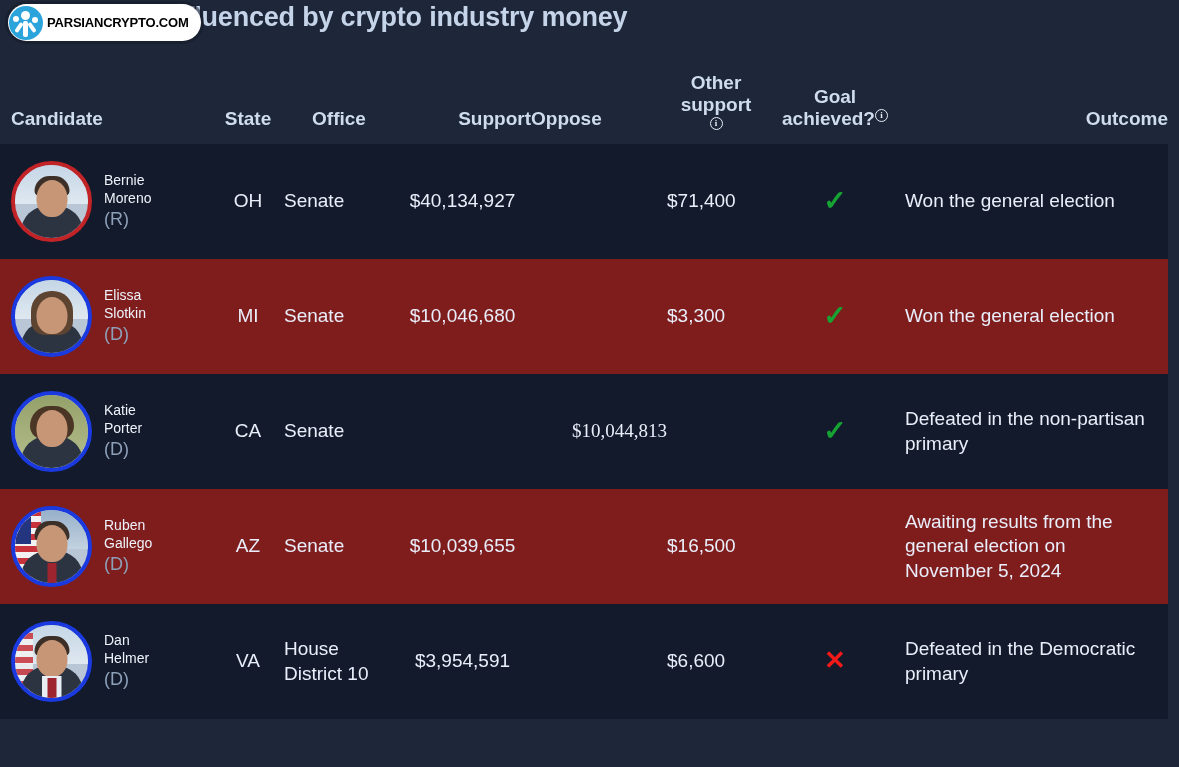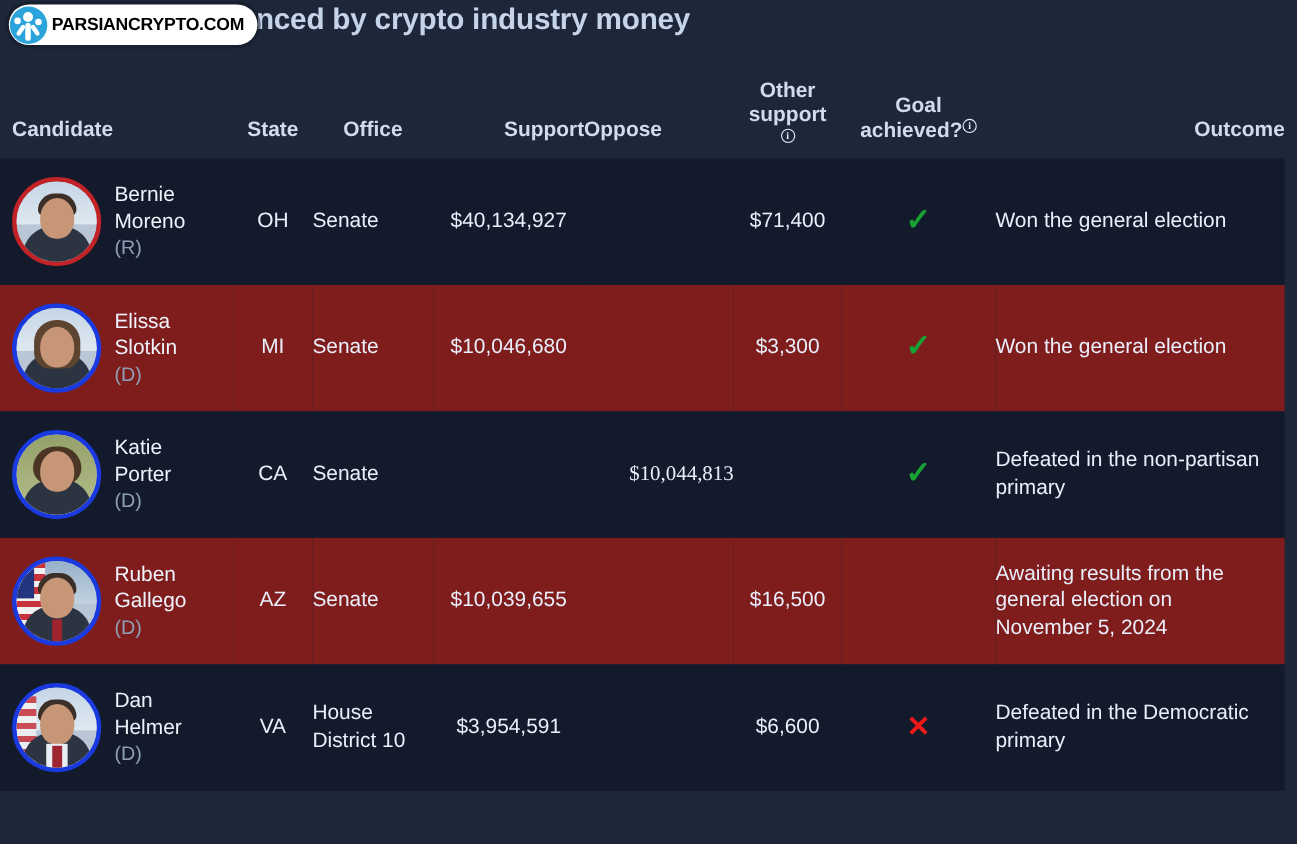--- a/index.html
+++ b/index.html
@@ -85,21 +85,21 @@
   }
   .wm-logo .arm {
     position: absolute;
     width: 4px; height: 11px;
     background: #ffffff;
     border-radius: 2px;
   }
   .wm-logo .a1 { left: 8px;  top: 16px; transform: rotate(35deg); }
   .wm-logo .a2 { left: 21px; top: 16px; transform: rotate(-35deg); }
   .wm-text {
-    font-size: 16px;
+    font-size: 13px;
     font-weight: bold;
     color: #000000;
     letter-spacing: -0.2px;
     white-space: nowrap;
     font-family: "Liberation Sans", sans-serif;
   }
 
   
   .table {
     position: relative;
@@ -155,21 +155,21 @@
     font-weight: normal;
     vertical-align: middle;
     line-height: 1.28;
   }
 
   td.c-candidate { padding-left: 11px; }
   td.c-state     { text-align: center; }
   td.c-office    { text-align: left; }
   td.c-support   { text-align: center; }
   td.c-oppose    { text-align: right; font-family: Liberation Serif, serif; }
-  td.c-other     { text-align: center; }
+  td.c-other     { text-align: left; }
   td.c-goal      { text-align: center; }
   td.c-outcome   { text-align: left; padding-right: 16px; }
 
   .cand-cell { display: flex; align-items: center; gap: 12px; }
 
   .avatar {
     width: 81px; height: 81px;
     border-radius: 50%;
     flex: none;
     position: relative;
@@ -229,21 +229,21 @@
     background: #9e2430;
   }
   .avatar .shirt {
     position: absolute; left: 50%; bottom: 0;
     width: 20px; height: 22px;
     transform: translateX(-50%);
     background: #e7edf3;
     clip-path: polygon(50% 0, 100% 0, 100% 100%, 0 100%, 0 0);
   }
 
-  .cand-name { font-size: 19px; color: #eef2fa; line-height: 1.28; }
+  .cand-name { font-size: 14px; color: #eef2fa; line-height: 1.28; }
   .cand-party { color: #8ea0b8; font-size: 18px; line-height: 1.28; }
 
   .check {
     color: #17a333;
     font-size: 28px;
     font-weight: bold;
     line-height: 1;
     display: inline-block;
   }
   .cross {

